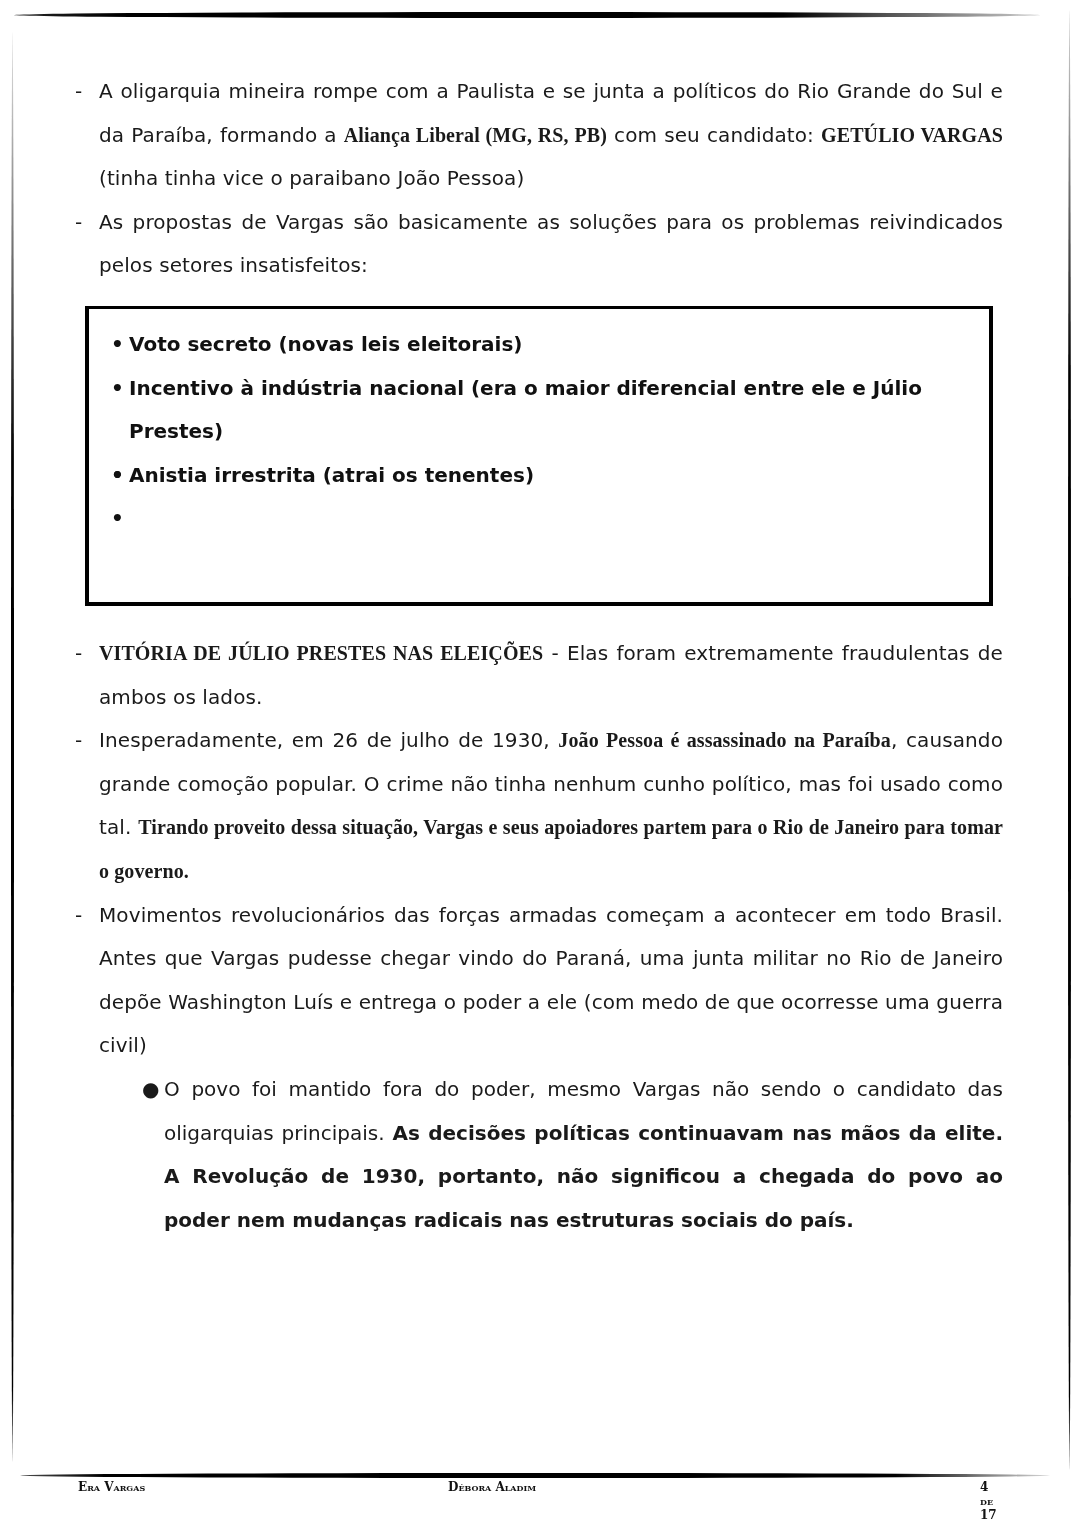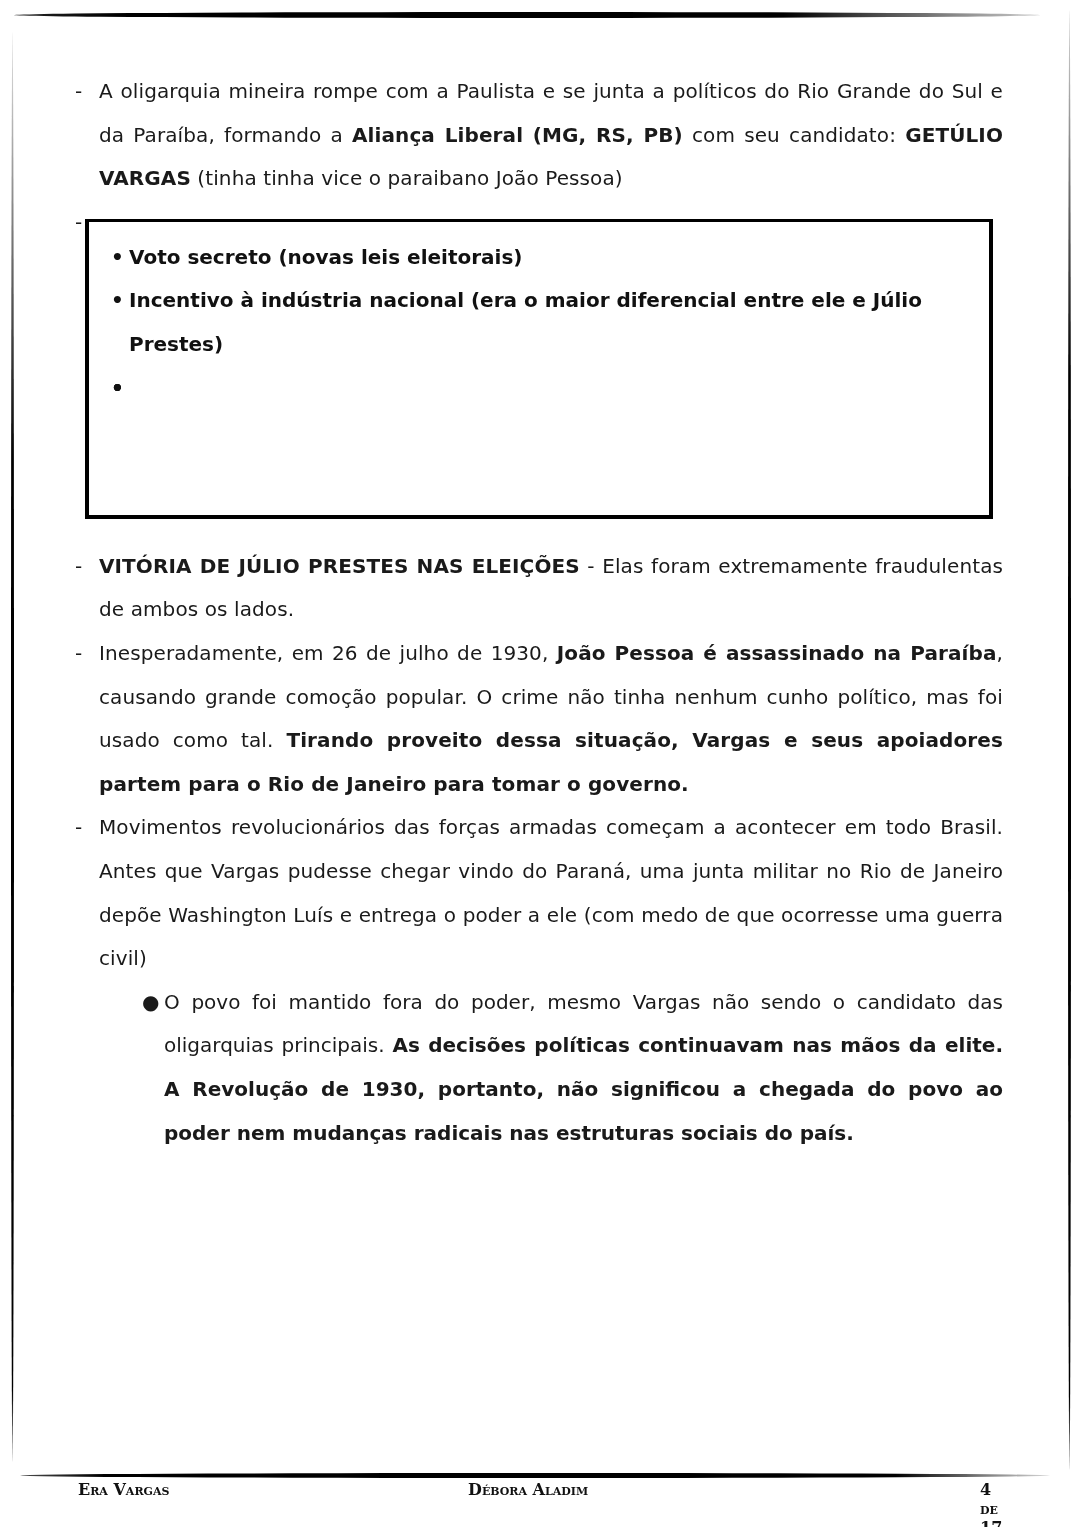--- a/index.html
+++ b/index.html
@@ -15,60 +15,60 @@
     background: linear-gradient(180deg, rgba(0,0,0,0.15) 0%, #000 25%, #000 95%, rgba(0,0,0,0.3) 100%);
     border-radius: 50% / 50%; }
   .brush-bottom { position: absolute; left: 20px; top: 1473px; width: 1030px; height: 5px;
     background: linear-gradient(90deg, rgba(0,0,0,0.7) 0%, #000 8%, #000 85%, rgba(0,0,0,0.15) 100%);
     border-radius: 50% / 50%; }
 
   .content { position: absolute; left: 75px; top: 70px; width: 928px; }
   .dash-item { position: relative; padding-left: 24px; font-size: 20px; line-height: 43.6px;
     text-align: justify; letter-spacing: 0.1px; }
   .dash-item .dash { position: absolute; left: 0; top: 0; }
-  .dash-item b { font-weight: bold; }
+  .dash-item b { font-weight: bold; font-family: Liberation Serif, serif; }
 
   .box { position: relative; margin: 18px 0 26px 10px; width: 908px; height: 300px;
     border: 4px solid #000; border-top-width: 3px; box-sizing: border-box; }
   .box ul { list-style: none; margin: 0; padding: 14px 0 0 20px; }
   .box li { position: relative; padding-left: 20px; font-size: 20px; line-height: 43.6px;
     font-weight: bold; color: #111; }
   .box li .bullet { position: absolute; left: 2px; top: 0; }
 
   .sub { position: relative; padding-left: 89px; font-size: 20px; line-height: 43.6px; text-align: justify; }
   .sub .bullet { position: absolute; left: 67px; top: 0; }
   .sub b { font-weight: bold; }
 
   .footer { position: absolute; top: 1480px; left: 0; width: 904px; height: 24px;
-    font-family: "DejaVu Serif", serif; font-weight: bold; font-size: 16px; color: #111;
+    font-family: "DejaVu Serif", serif; font-weight: bold; font-size: 12px; color: #111;
     font-variant: small-caps; }
   .footer span { position: absolute; top: 0; }
   .f-left { left: 78px; }
-  .f-center { left: 468px; }
+  .f-center { left: 448px; }
   .f-right { left: 980px; }
 </style>
 </head>
 <body>
 
 <div class="brush-top"></div>
 <div class="brush-left"></div>
 <div class="brush-right"></div>
 
 <div class="content">
   <div id="items1">
       <div class="dash-item"><span class="dash">-</span><span>A oligarquia mineira rompe com a Paulista e se junta a políticos do Rio Grande do Sul e da Paraíba, formando a </span><b>Aliança Liberal (MG, RS, PB)</b><span> com seu candidato: </span><b>GETÚLIO VARGAS</b><span> (tinha tinha vice o paraibano João Pessoa)</span></div>
-      <div class="dash-item"><span class="dash">-</span></div>
+      <div class="dash-item"><span class="dash">-</span><span>As propostas de Vargas são basicamente as soluções para os problemas reivindicados pelos setores insatisfeitos:</span></div>
     </div>
 
   <div class="box">
     <ul id="box-list">
         <li><span class="bullet">•</span><span>Voto secreto (novas leis eleitorais)</span></li>
         <li><span class="bullet">•</span><span>Incentivo à indústria nacional (era o maior diferencial entre ele e Júlio Prestes)</span></li>
         <li><span class="bullet">•</span></li>
-        <li><span class="bullet">•</span></li>
+        <li><span class="bullet">•</span><span>Anistia irrestrita (atrai os tenentes)</span></li>
         <li><span class="bullet">•</span></li>
       </ul>
   </div>
 
   <div id="items2">
       <div class="dash-item"><span class="dash">-</span><b>VITÓRIA DE JÚLIO PRESTES NAS ELEIÇÕES</b><span> - Elas foram extremamente fraudulentas de ambos os lados.</span></div>
       <div class="dash-item"><span class="dash">-</span><span>Inesperadamente, em 26 de julho de 1930, </span><b>João Pessoa é assassinado na Paraíba</b><span>, causando grande comoção popular. O crime não tinha nenhum cunho político, mas foi usado como tal. </span><b>Tirando proveito dessa situação, Vargas e seus apoiadores partem para o Rio de Janeiro para tomar o governo.</b></div>
       <div class="dash-item"><span class="dash">-</span><span>Movimentos revolucionários das forças armadas começam a acontecer em todo Brasil. Antes que Vargas pudesse chegar vindo do Paraná, uma junta militar no Rio de Janeiro depõe Washington Luís e entrega o poder a ele (com medo de que ocorresse uma guerra civil)</span></div>
     </div>
 

